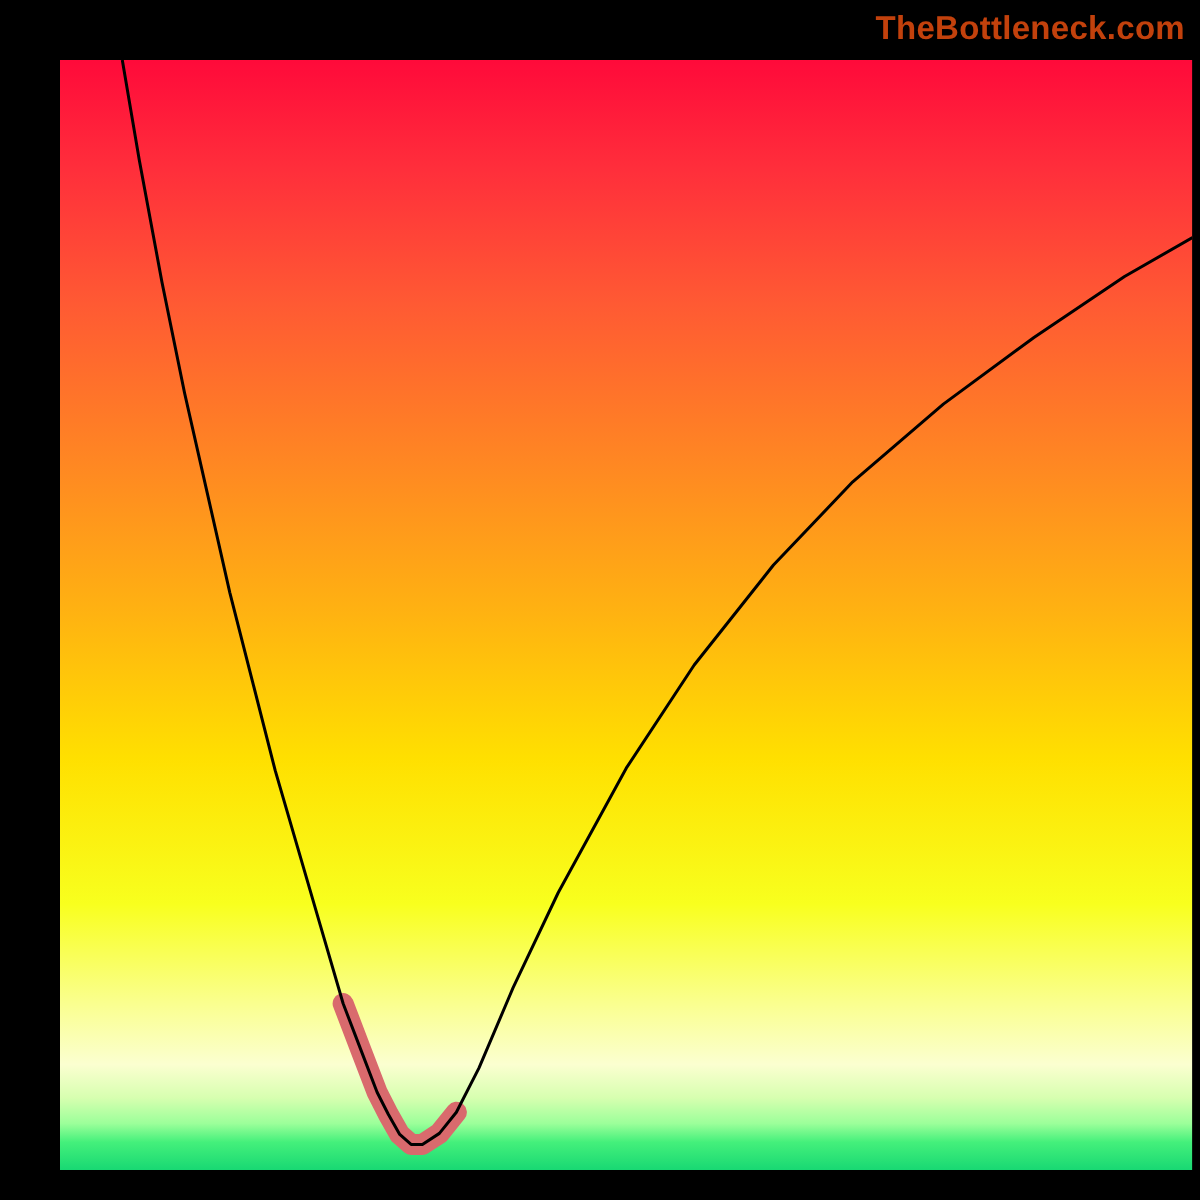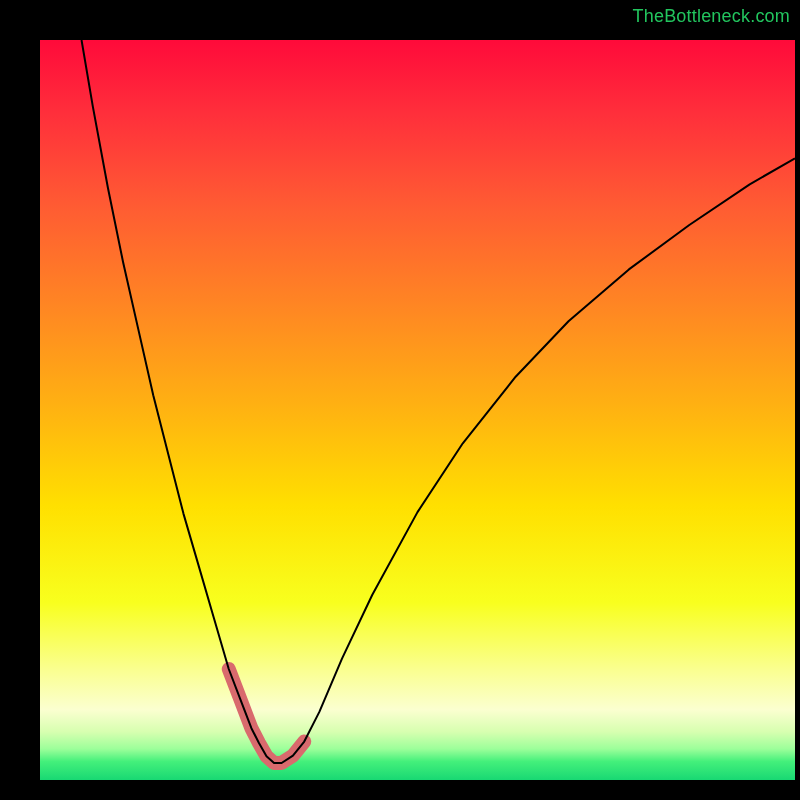--- a/index.html
+++ b/index.html
@@ -35,24 +35,24 @@
   svg.curve {
     position: absolute;
     left: 0; top: 0;
     width: 100%;
     height: 100%;
   }
   .watermark {
     position: absolute;
     top: 6px;
     right: 10px;
-    color: #22c55e;
-    font-size: 18px;
+    color: #c2410c;
+    font-size: 22px;
     letter-spacing: 0.2px;
-    font-weight: 400;
+    font-weight: 700;
     user-select: none;
   }
 </style>
 </head>
 <body>
 
 <div class="frame">
 
   <div class="plot-area">
     <svg class="gradient" viewBox="0 0 100 100" preserveAspectRatio="none">

